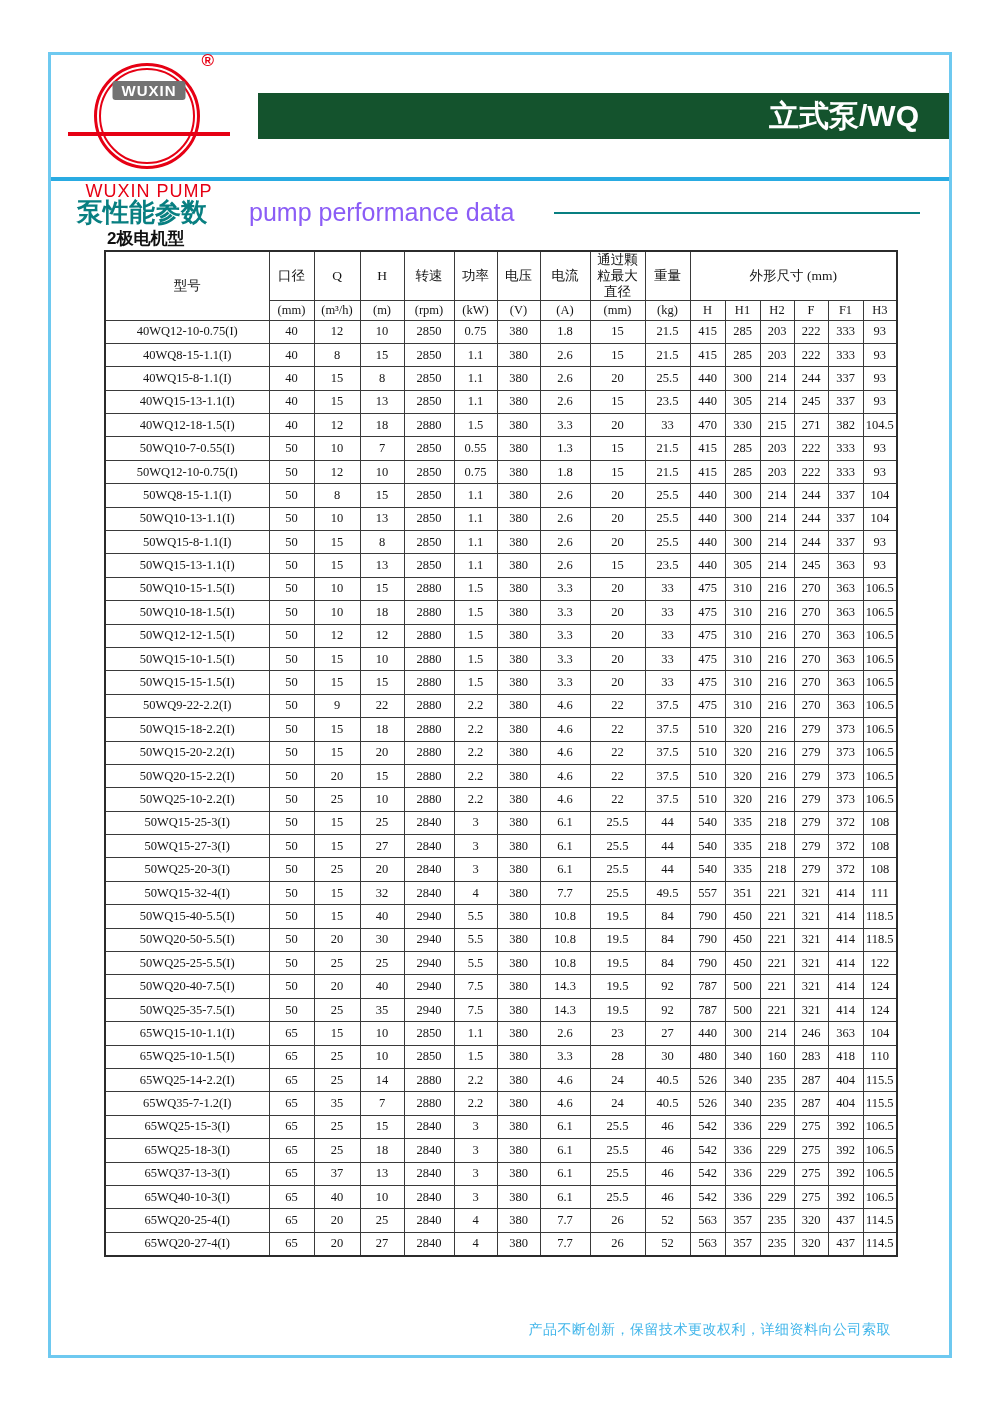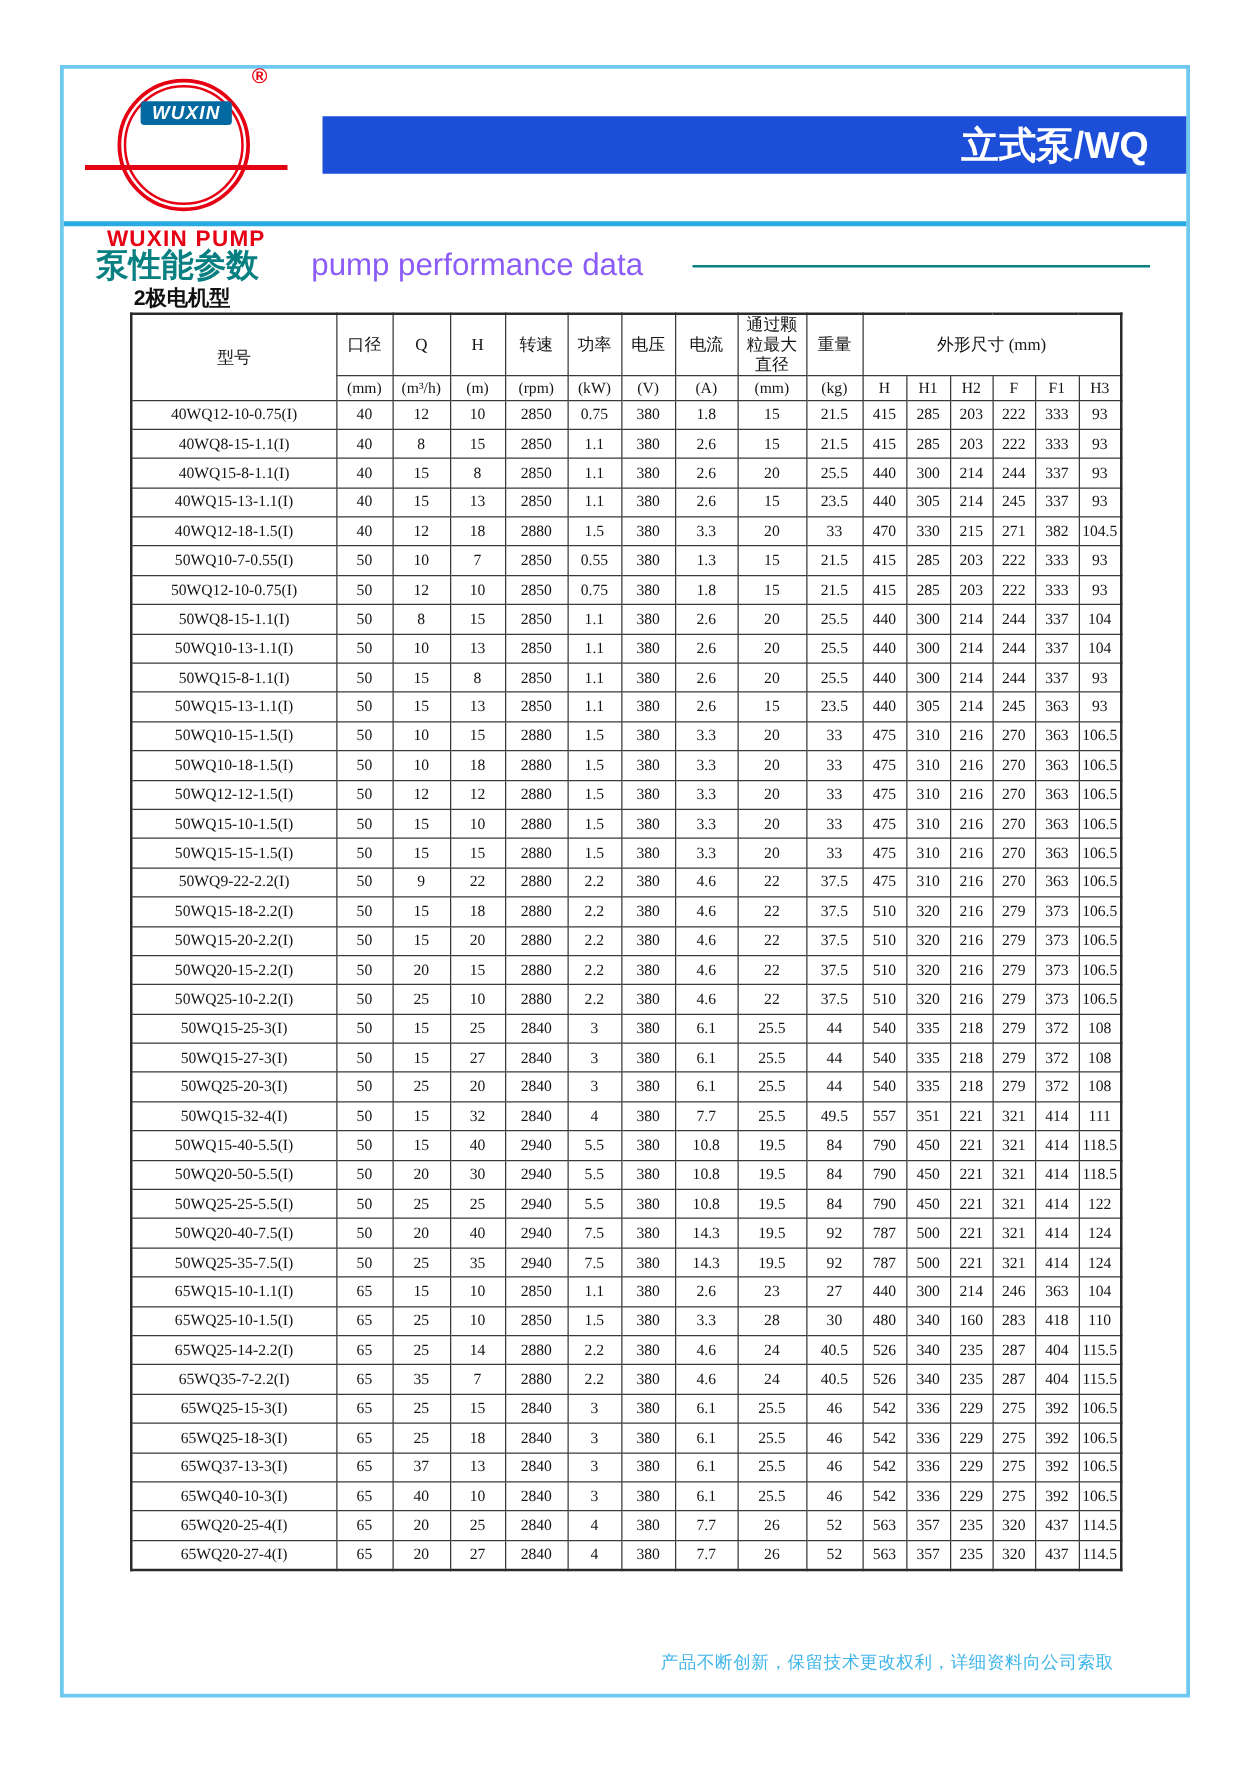--- a/index.html
+++ b/index.html
@@ -22,42 +22,41 @@
   .logo-circle::before {
     content:""; position:absolute; left:2px; top:2px; right:2px; bottom:2px;
     border:2px solid #e60014; border-radius:50%;
   }
   .logo-reg {
     position:absolute; right:0px; top:-4px; color:#e60014;
     font-size:17px; font-weight:bold;
   }
   .logo-wuxin-box {
     position:absolute; left:50%; top:26px; transform:translateX(-50%);
-    background:#0369a1; color:#ffffff; font-weight:bold; font-size:15px;
+    background:#737373; color:#ffffff; font-weight:bold; font-size:15px;
     letter-spacing:1px; padding:1px 9px; border-radius:3px; z-index:3;
     font-family:"Liberation Sans", sans-serif;
-    font-style:italic;
   }
   .logo-cn {
     position:absolute; left:0; top:48px; width:100%; text-align:center;
     color:#e60014; font-size:37px; font-weight:bold; letter-spacing:3px;
     z-index:2; font-family:"Liberation Serif", serif;
   }
   .logo-hline {
     position:absolute; left:-16px; top:77px; width:162px; height:4px;
     background:#e60014; z-index:1;
   }
   .logo-caption {
-    margin-top:4px; color:#e60014; font-size:18px; font-weight:bold;
+    margin-top:4px; color:#e60014; font-size:18px; font-weight:normal;
     letter-spacing:1px;
   }
   
   .banner {
     position:absolute; left:207px; right:0; top:38px; height:46px;
-    background:#1d4ed8; display:flex; align-items:center; justify-content:flex-end;
+    background:#14532d; display:flex; align-items:center; justify-content:flex-end;
     padding-right:30px;
   }
   .banner-title { color:#ffffff; font-size:30px; font-weight:bold; }
   .divider { position:absolute; left:0; right:0; top:122px; height:4px; background:#29abe2; }
   
   .title-row {
     position:absolute; left:26px; top:140px; width:843px;
     display:flex; align-items:center;gap:24px;
   }
   .title-cn { color:#087f81; font-size:26px; font-weight:bold; }
@@ -756,21 +755,21 @@
             <td>24</td>
             <td>40.5</td>
             <td>526</td>
             <td>340</td>
             <td>235</td>
             <td>287</td>
             <td>404</td>
             <td>115.5</td>
           </tr>
           <tr>
-            <td>65WQ35-7-2.2(I)</td>
+            <td>65WQ35-7-1.2(I)</td>
             <td>65</td>
             <td>35</td>
             <td>7</td>
             <td>2880</td>
             <td>2.2</td>
             <td>380</td>
             <td>4.6</td>
             <td>24</td>
             <td>40.5</td>
             <td>526</td>

